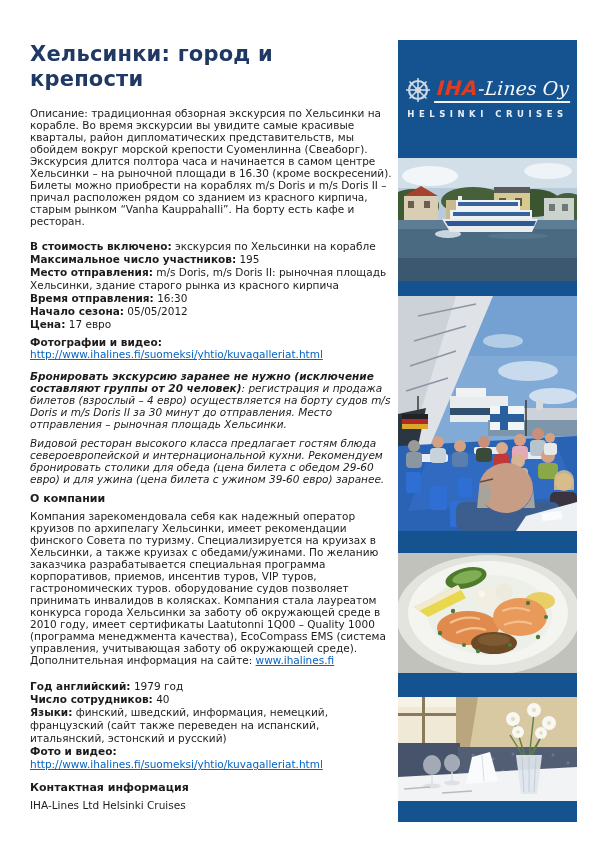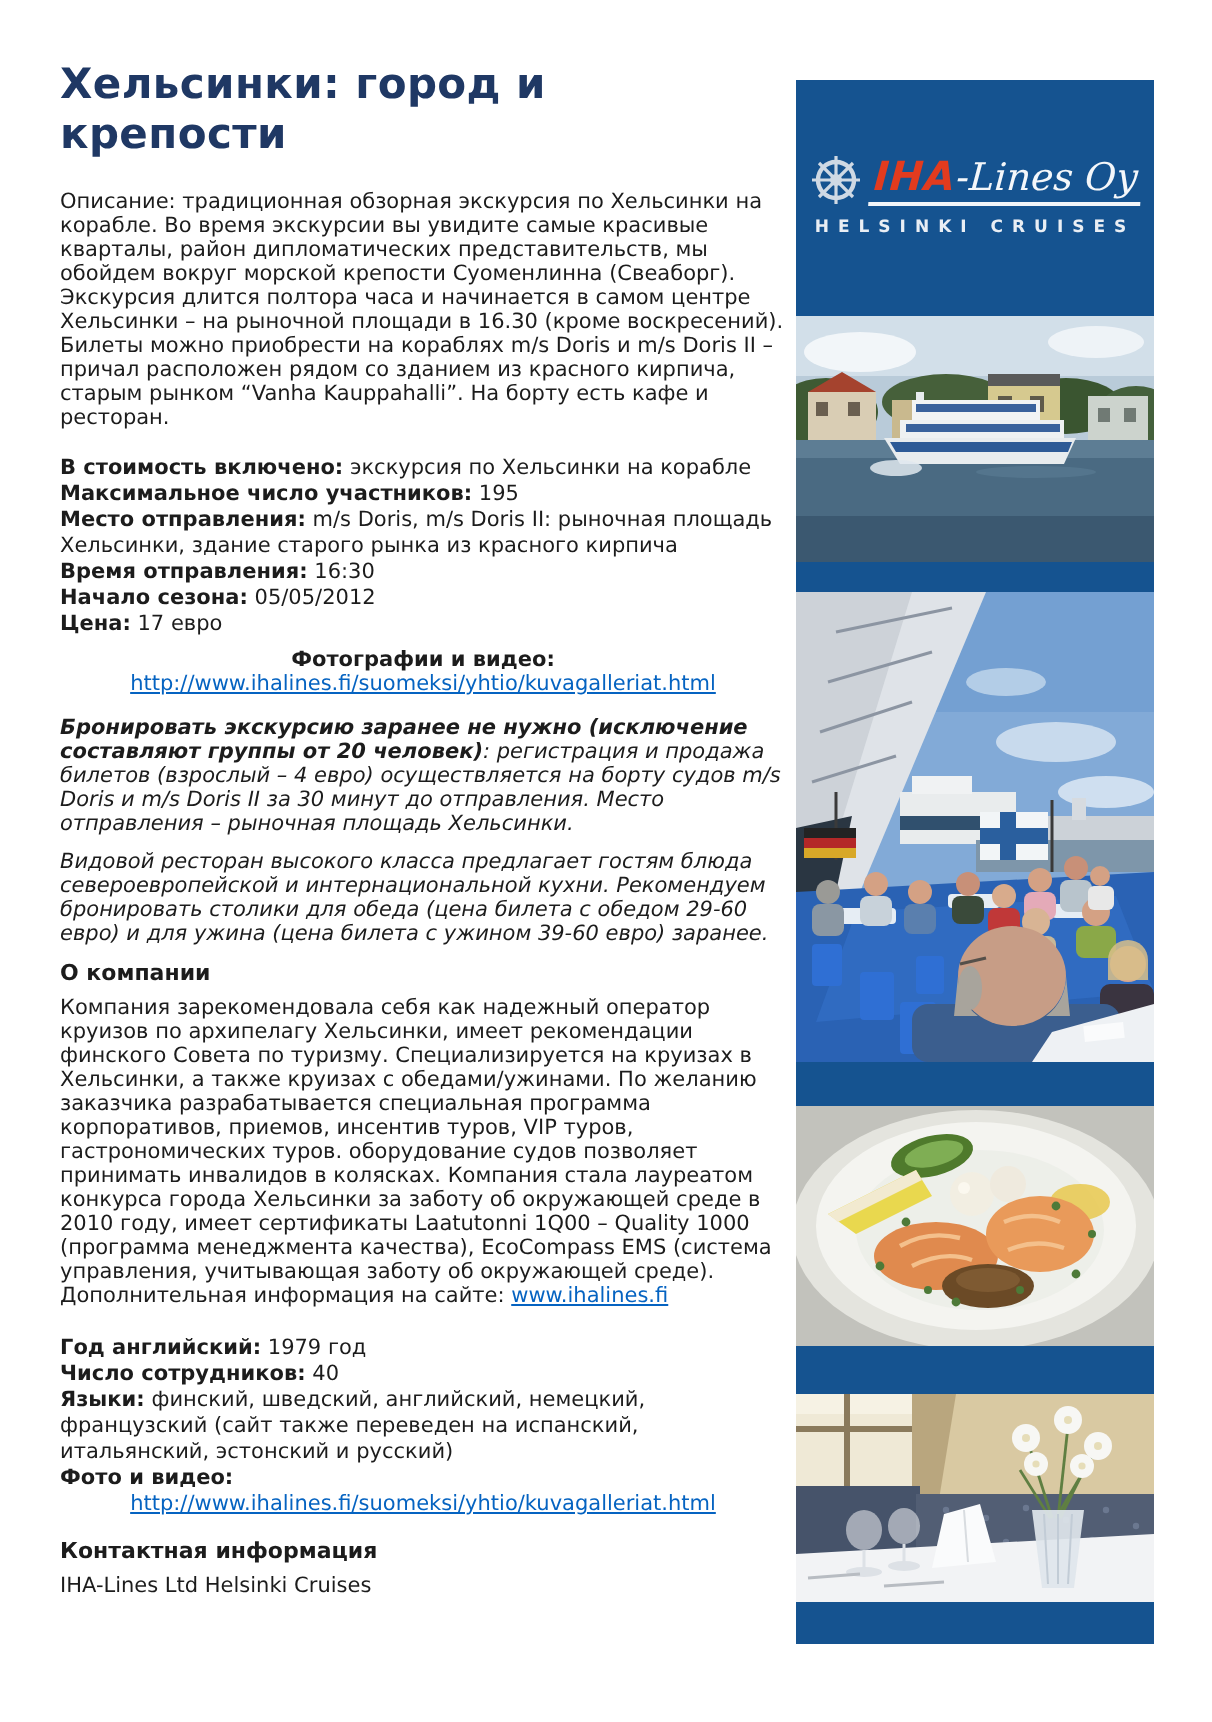--- a/index.html
+++ b/index.html
@@ -2,38 +2,38 @@
 <html lang="ru"><head>
 <meta charset="utf-8">
 <style>
   html,body{margin:0;padding:0;}
   body{
     width:606px;height:861px;position:relative;background:#ffffff;
     font-family:"DejaVu Sans","Liberation Sans",sans-serif;
     color:#1c1c1c;overflow:hidden;
   }
   .main{
-    position:absolute;left:30px;top:30px;width:363px;
+    position:absolute;left:30px;top:42px;width:363px;
     font-size:10.5px;line-height:12px;
   }
   h1{
     font-size:21px;line-height:25px;margin:0 0 15px 0;
     color:#1F3864;font-weight:bold;letter-spacing:0.2px;
   }
   h2{
     font-size:11px;line-height:13px;margin:0 0 5px 0;
     color:#1c1c1c;font-weight:bold;
   }
   p{margin:0;}
   .para{margin:0 0 13px 0;}
   .ital{font-style:italic;}
   .details{margin:0 0 5px 0;}
   .details p{line-height:13px;}
   .blabel{font-weight:bold;}
-  .linkblock{margin:0 0 10px 0;text-align:center;}
+  .linkblock{margin:0 0 10px 0;}
   .lnk{color:#0563C1;text-decoration:underline;cursor:pointer;word-break:break-all;}
   .contacts p{line-height:12.5px;}
   .mb7{margin-bottom:7px;}
   .mb16{margin-bottom:16px;}
   .mb14{margin-bottom:14px;}
 
   
   .rightcol{
     position:absolute;left:398px;top:40px;width:179px;height:782px;
     background:#155390;
@@ -90,21 +90,21 @@
 
     <p class="para ital mb7">Видовой ресторан высокого класса предлагает гостям блюда североевропейской и интернациональной кухни. Рекомендуем бронировать столики для обеда (цена билета с обедом 29-60 евро) и для ужина (цена билета с ужином 39-60 евро) заранее.</p>
 
 
     <h2>О компании</h2>
     <p class="para mb14"><span>Компания зарекомендовала себя как надежный оператор круизов по архипелагу Хельсинки, имеет рекомендации финского Совета по туризму. Специализируется на круизах в Хельсинки, а также круизах с обедами/ужинами. По желанию заказчика разрабатывается специальная программа корпоративов, приемов, инсентив туров, VIP туров, гастрономических туров. оборудование судов позволяет принимать инвалидов в колясках. Компания стала лауреатом конкурса города Хельсинки за заботу об окружающей среде в 2010 году, имеет сертификаты Laatutonni 1Q00 – Quality 1000 (программа менеджмента качества), EcoCompass EMS (система управления, учитывающая заботу об окружающей среде). Дополнительная информация на сайте: </span><a class="lnk">www.ihalines.fi</a></p>
 
     <div class="details">
       <p><b>Год английский:</b> <span>1979 год</span></p>
       <p><b>Число сотрудников:</b> <span>40</span></p>
-      <p><b>Языки:</b> <span>финский, шведский, английский, немецкий, французский (сайт также переведен на испанский, итальянский, эстонский и русский)</span></p>
+      <p><b>Языки:</b> <span>финский, шведский, информация, немецкий, французский (сайт также переведен на испанский, итальянский, эстонский и русский)</span></p>
       <p class="blabel">Фото и видео:</p>
       <p class="linkblock"><a class="lnk">http://www.ihalines.fi/suomeksi/yhtio/kuvagalleriat.html</a></p>
     </div>
 
     <h2>Контактная информация</h2>
     <div class="contacts">
       <p>IHA-Lines Ltd Helsinki Cruises</p>
 
     </div>
   </main>

